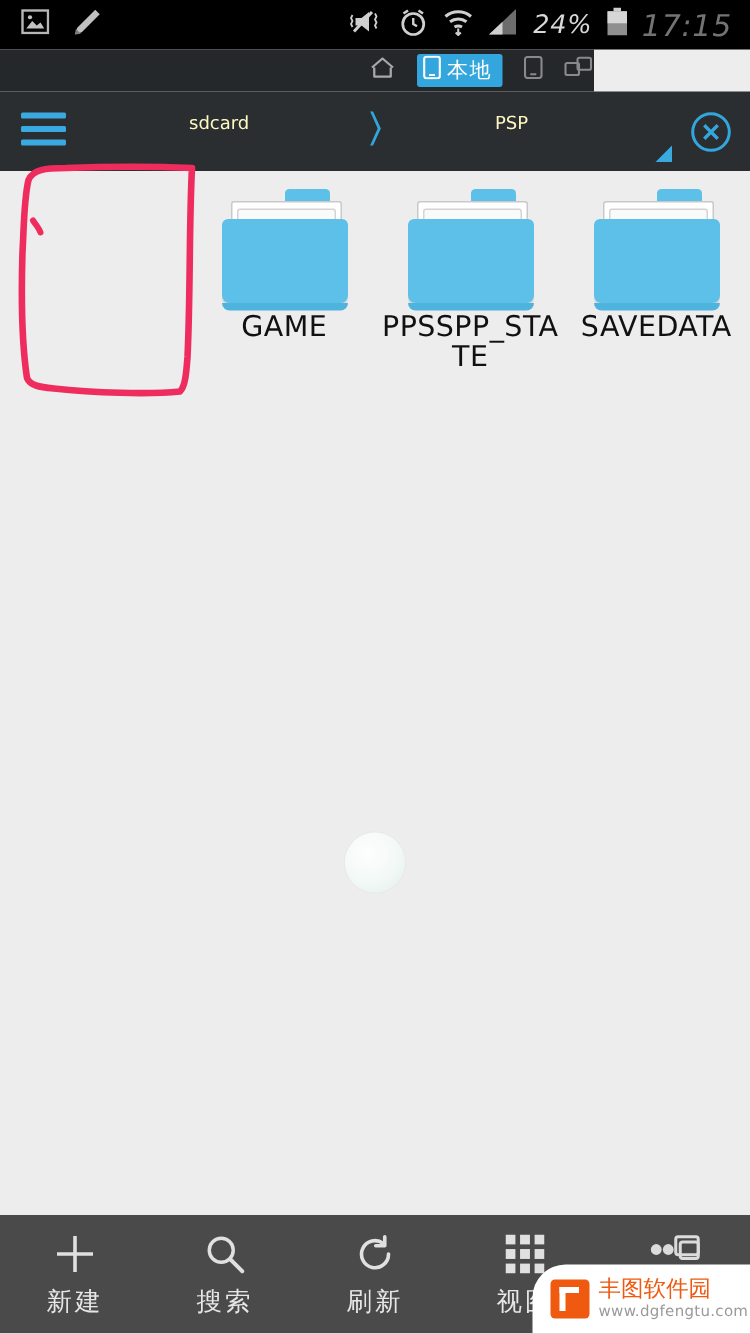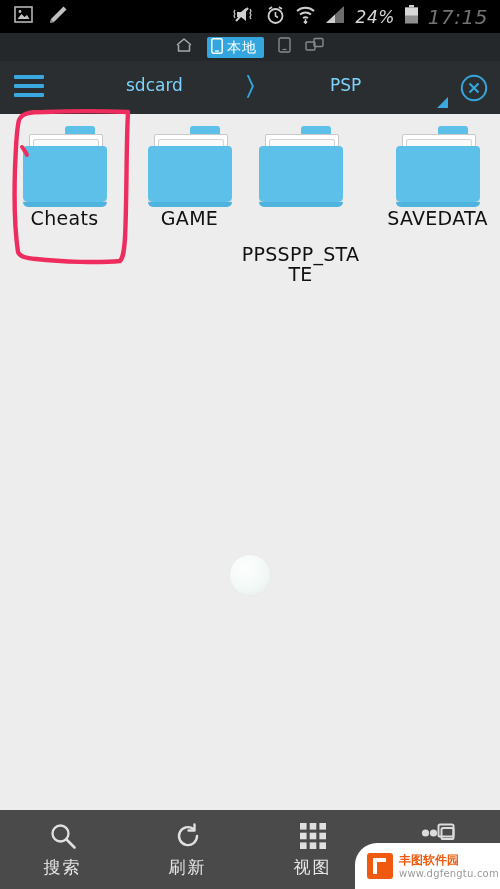--- a/index.html
+++ b/index.html
@@ -17,40 +17,40 @@
     background:#000;display:flex;align-items:center;
   }
   .sb-left{display:flex;align-items:center;gap:14px;padding-left:14px;}
   .sb-right{margin-left:auto;display:flex;align-items:center;gap:9px;padding-right:12px;}
   .sb-ico{display:block;}
   .sb-pct{color:#d8d8d8;font-size:17px;letter-spacing:.5px;font-style:italic;}
   .sb-time{color:#737373;font-size:20px;font-style:italic;letter-spacing:.5px;}
 
   
   .tabbar{
-    position:absolute;left:0;top:33px;width:500px;height:28px;
-    background:#25282b;display:flex;align-items:center;justify-content:center;gap:14px;
+    position:absolute;left:0;top:33px;width:396px;height:28px;
+    background:#25282b;display:flex;align-items:center;justify-content:flex-end;gap:14px;
   }
   .tabbar .tchip{
     display:flex;align-items:center;gap:4px;
     background:#33a7dd;color:#fff;border-radius:2px;
     padding:1px 7px 2px 4px;font-size:14px;line-height:1;
   }
   .tabbar .tchip .tlabel{font-size:14px;letter-spacing:1px;}
   .tab-ico{opacity:.85;}
 
   
   .pathbar{
     position:absolute;left:0;top:61px;width:500px;height:53px;
     background:#2b2e31;
   }
   .burger{position:absolute;left:14px;top:14px;width:30px;height:24px;cursor:pointer;}
   .burger i{display:block;height:4px;background:#3aa9e0;border-radius:1px;margin-bottom:5px;}
   .crumb{
-    position:absolute;color:#7dd3fc;font-size:17px;top:14px;
+    position:absolute;color:#fef9c3;font-size:12px;top:14px;
     font-family:"DejaVu Sans","Liberation Sans",sans-serif;
   }
   .crumb.c1{left:126px;}
   .crumb.c2{left:330px;}
   .crumb-sep{position:absolute;left:246px;top:9px;color:#33a7dd;font-size:26px;font-weight:300;}
   .tri{
     position:absolute;right:52px;bottom:6px;
     width:0;height:0;border-left:11px solid transparent;border-bottom:11px solid #3aa9e0;
   }
   .closebtn{position:absolute;right:12px;top:13px;width:28px;height:28px;cursor:pointer;}
@@ -131,21 +131,21 @@
     width:26px;height:26px;background:#f05a10;border-radius:3px;
     position:relative;flex:0 0 auto;
   }
   .wm-logo:before{
     content:"";position:absolute;left:6px;top:5px;width:13px;height:4px;background:#fff;
   }
   .wm-logo:after{
     content:"";position:absolute;left:6px;top:5px;width:4px;height:16px;background:#fff;
   }
   .wm-txt{display:flex;flex-direction:column;line-height:1;}
-  .wm-cn{color:#f05a10;font-size:12px;font-weight:bold;letter-spacing:0px;}
+  .wm-cn{color:#f05a10;font-size:15px;font-weight:normal;letter-spacing:0px;}
   .wm-url{color:#9a9a9a;font-size:10px;margin-top:3px;letter-spacing:.2px;}
 </style>
 </head>
 <body>
 
 <div class="phone">
 
   <div class="statusbar">
     <div class="sb-left">
       <span class="sb-ico">
@@ -246,43 +246,33 @@
     <div class="closebtn">
       <svg width="28" height="28" viewBox="0 0 28 28">
         <circle cx="14" cy="14" r="12.2" fill="none" stroke="#33a7dd" stroke-width="2"></circle>
         <path d="M9.5 9.5 L18.5 18.5 M18.5 9.5 L9.5 18.5" stroke="#33a7dd" stroke-width="2.2"></path>
       </svg>
     </div>
   </div>
 
   <div class="grid">
 
-    <div class="gitem" style="left:2px;top:0;">
-      <div class="folder">
-        <div class="f-tab"></div>
-          <div class="f-paper"></div>
-          <div class="f-paper2"></div>
-        <div class="f-body"></div>
-          <div class="f-lip"></div>
-      </div>
-      <div class="glabel">Cheats</div>
-    </div>
 
     <div class="gitem" style="left:127px;top:0;">
       <div class="folder">
         <div class="f-tab"></div>
           <div class="f-paper"></div>
           <div class="f-paper2"></div>
         <div class="f-body"></div>
           <div class="f-lip"></div>
       </div>
       <div class="glabel">GAME</div>
     </div>
 
-    <div class="gitem" style="left:238px;top:0;gap:36px;">
+    <div class="gitem" style="left:251px;top:0;">
       <div class="folder">
         <div class="f-tab"></div>
           <div class="f-paper"></div>
           <div class="f-paper2"></div>
         <div class="f-body"></div>
           <div class="f-lip"></div>
       </div>
       <div class="glabel">PPSSPP_STATE</div>
     </div>
 
@@ -309,20 +299,28 @@
              C 26 258, 20 257, 18 252
              C 15 232, 14 200, 15 168
              C 16 150, 16 132, 19 120
              C 22 113, 30 112, 44 112
              C 70 111, 104 111, 128 112 Z" fill="none" stroke="#ee2d5e" stroke-width="4.4" stroke-linecap="round" stroke-linejoin="round"></path>
     <path d="M 22 147 C 24 150, 26 152, 27 155" fill="none" stroke="#ee2d5e" stroke-width="4" stroke-linecap="round"></path>
   </svg>
 
   <div class="toolbar">
 
+    <div class="tbitem">
+      <div class="tbicon">
+        <svg width="30" height="30" viewBox="0 0 30 30">
+          <path d="M15 3 V27 M3 15 H27" stroke="#e0e0e0" stroke-width="2.4"></path>
+        </svg>
+      </div>
+      <div class="tblabel">新建</div>
+    </div>
 
     <div class="tbitem">
       <div class="tbicon">
         <svg width="28" height="28" viewBox="0 0 28 28">
           <circle cx="11.5" cy="11.5" r="8" fill="none" stroke="#e0e0e0" stroke-width="2.3"></circle>
           <path d="M17.5 17.5 L25.5 25.5" stroke="#e0e0e0" stroke-width="2.6" stroke-linecap="round"></path>
         </svg>
       </div>
       <div class="tblabel">搜索</div>
     </div>

